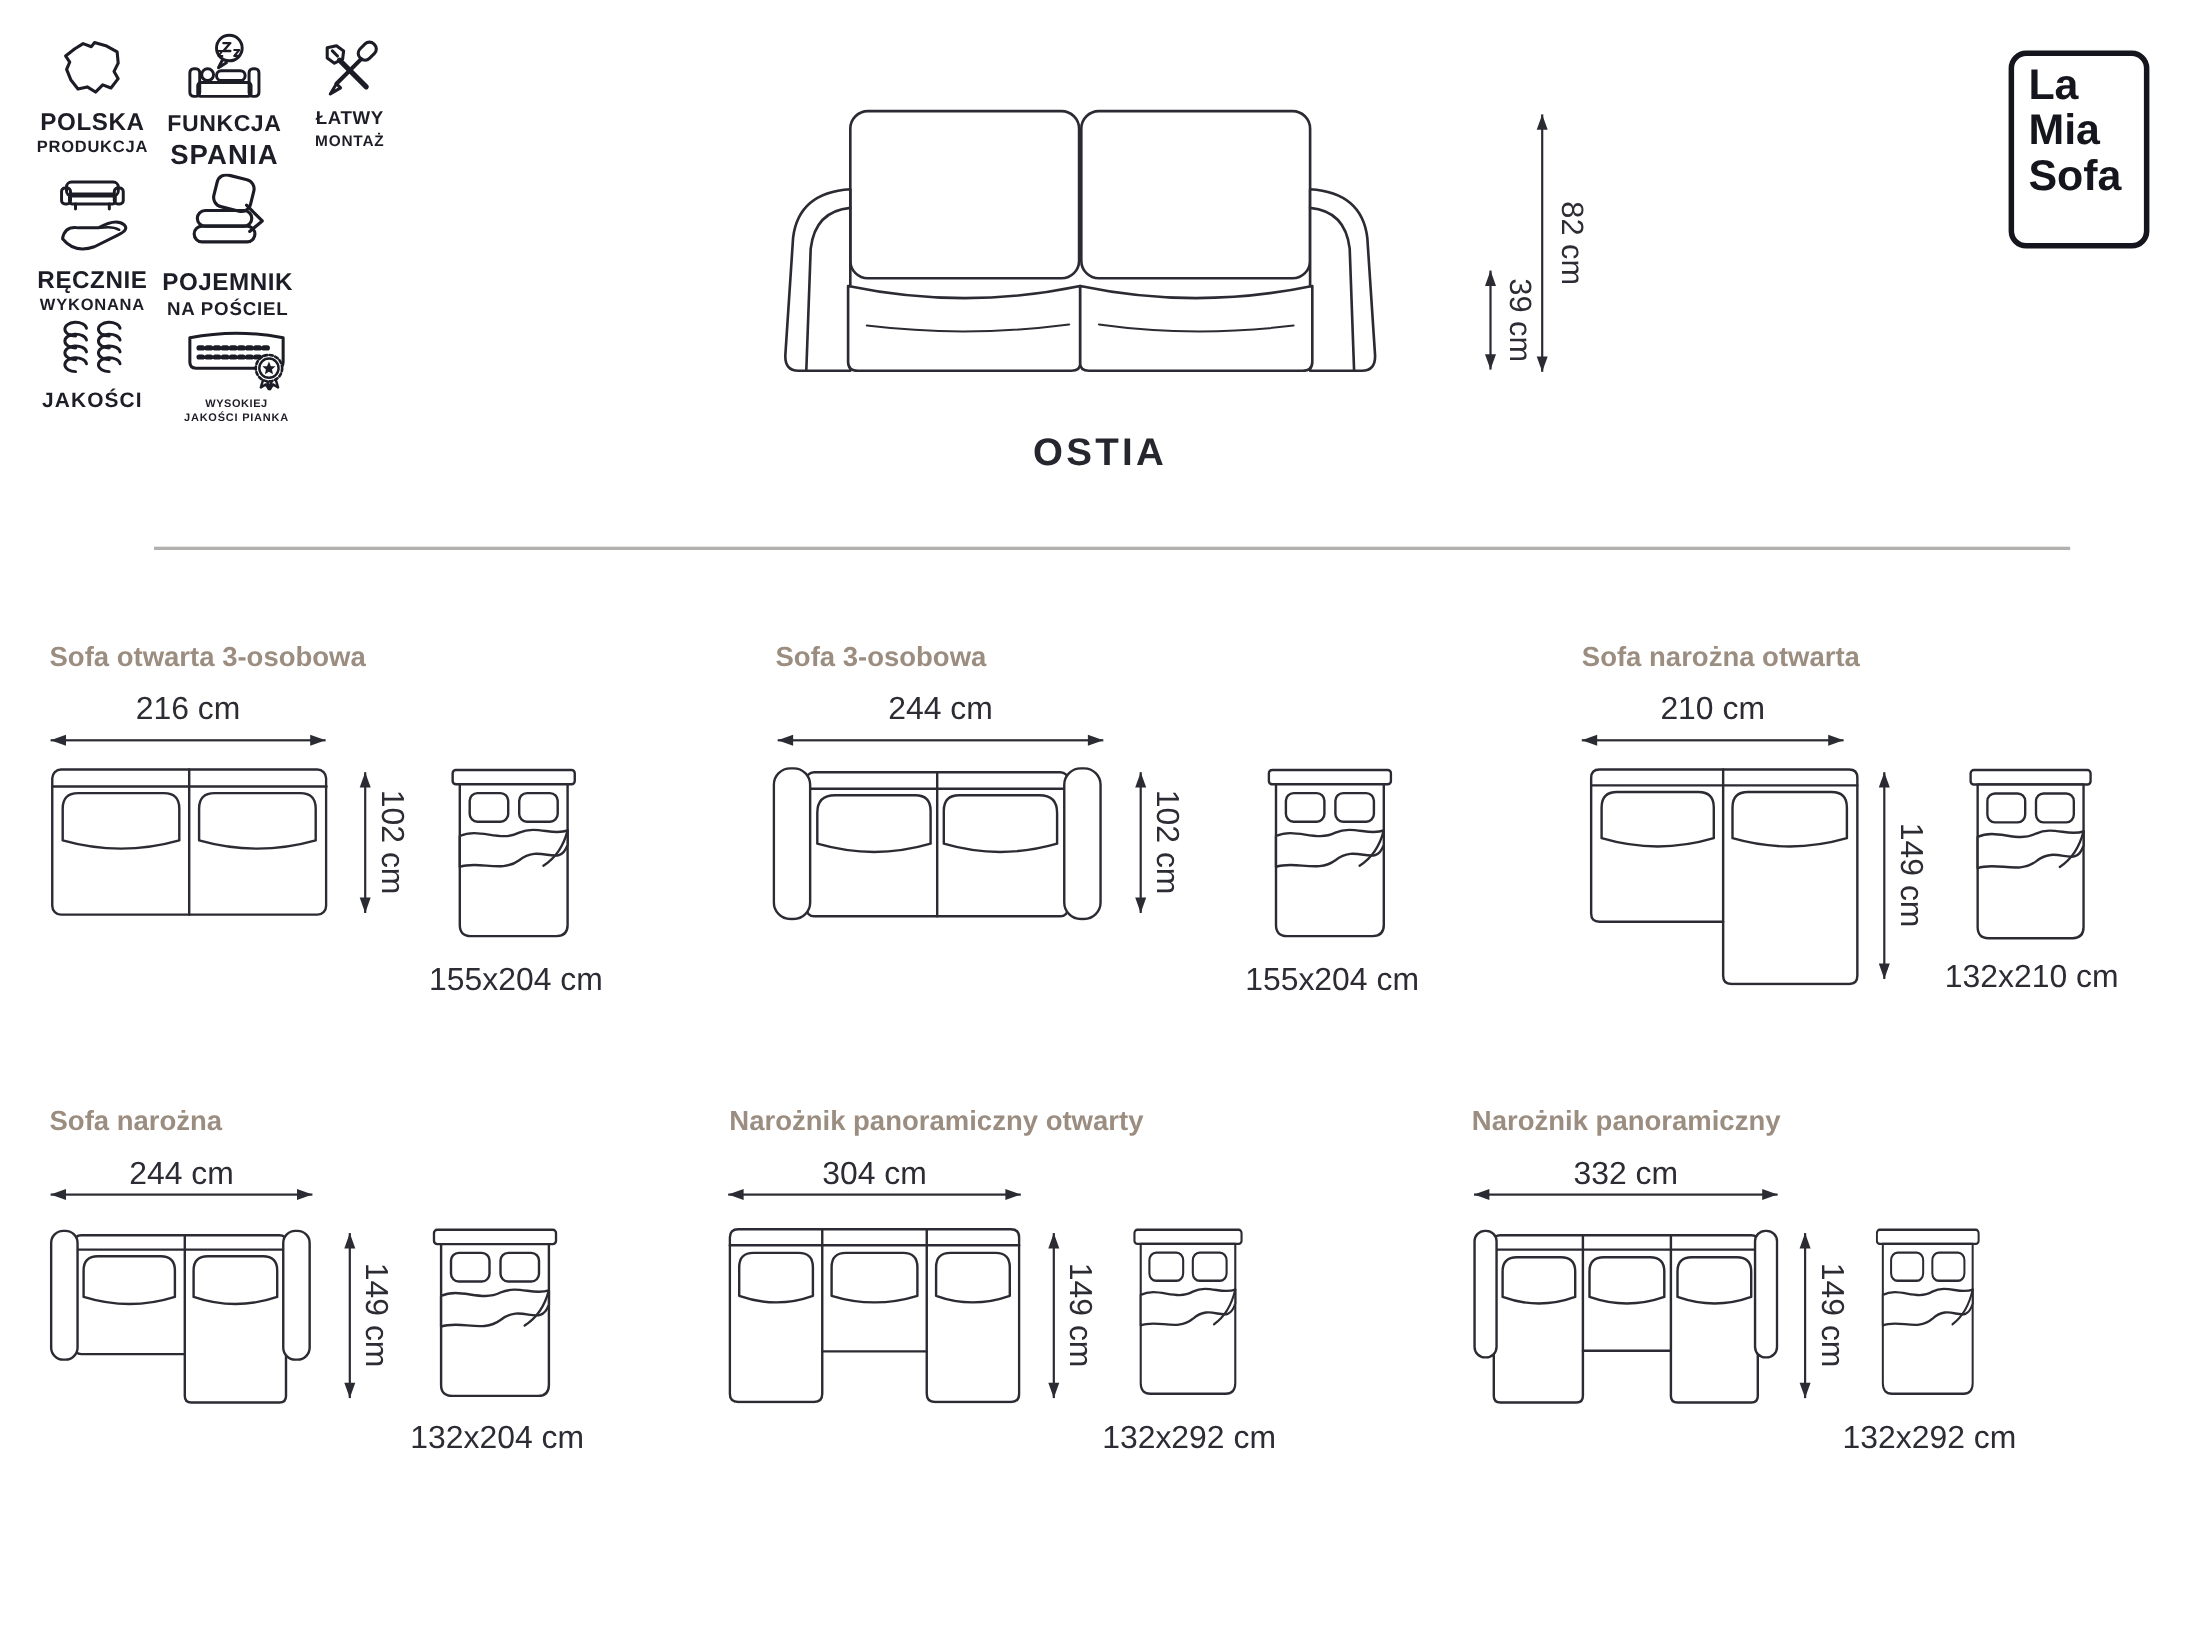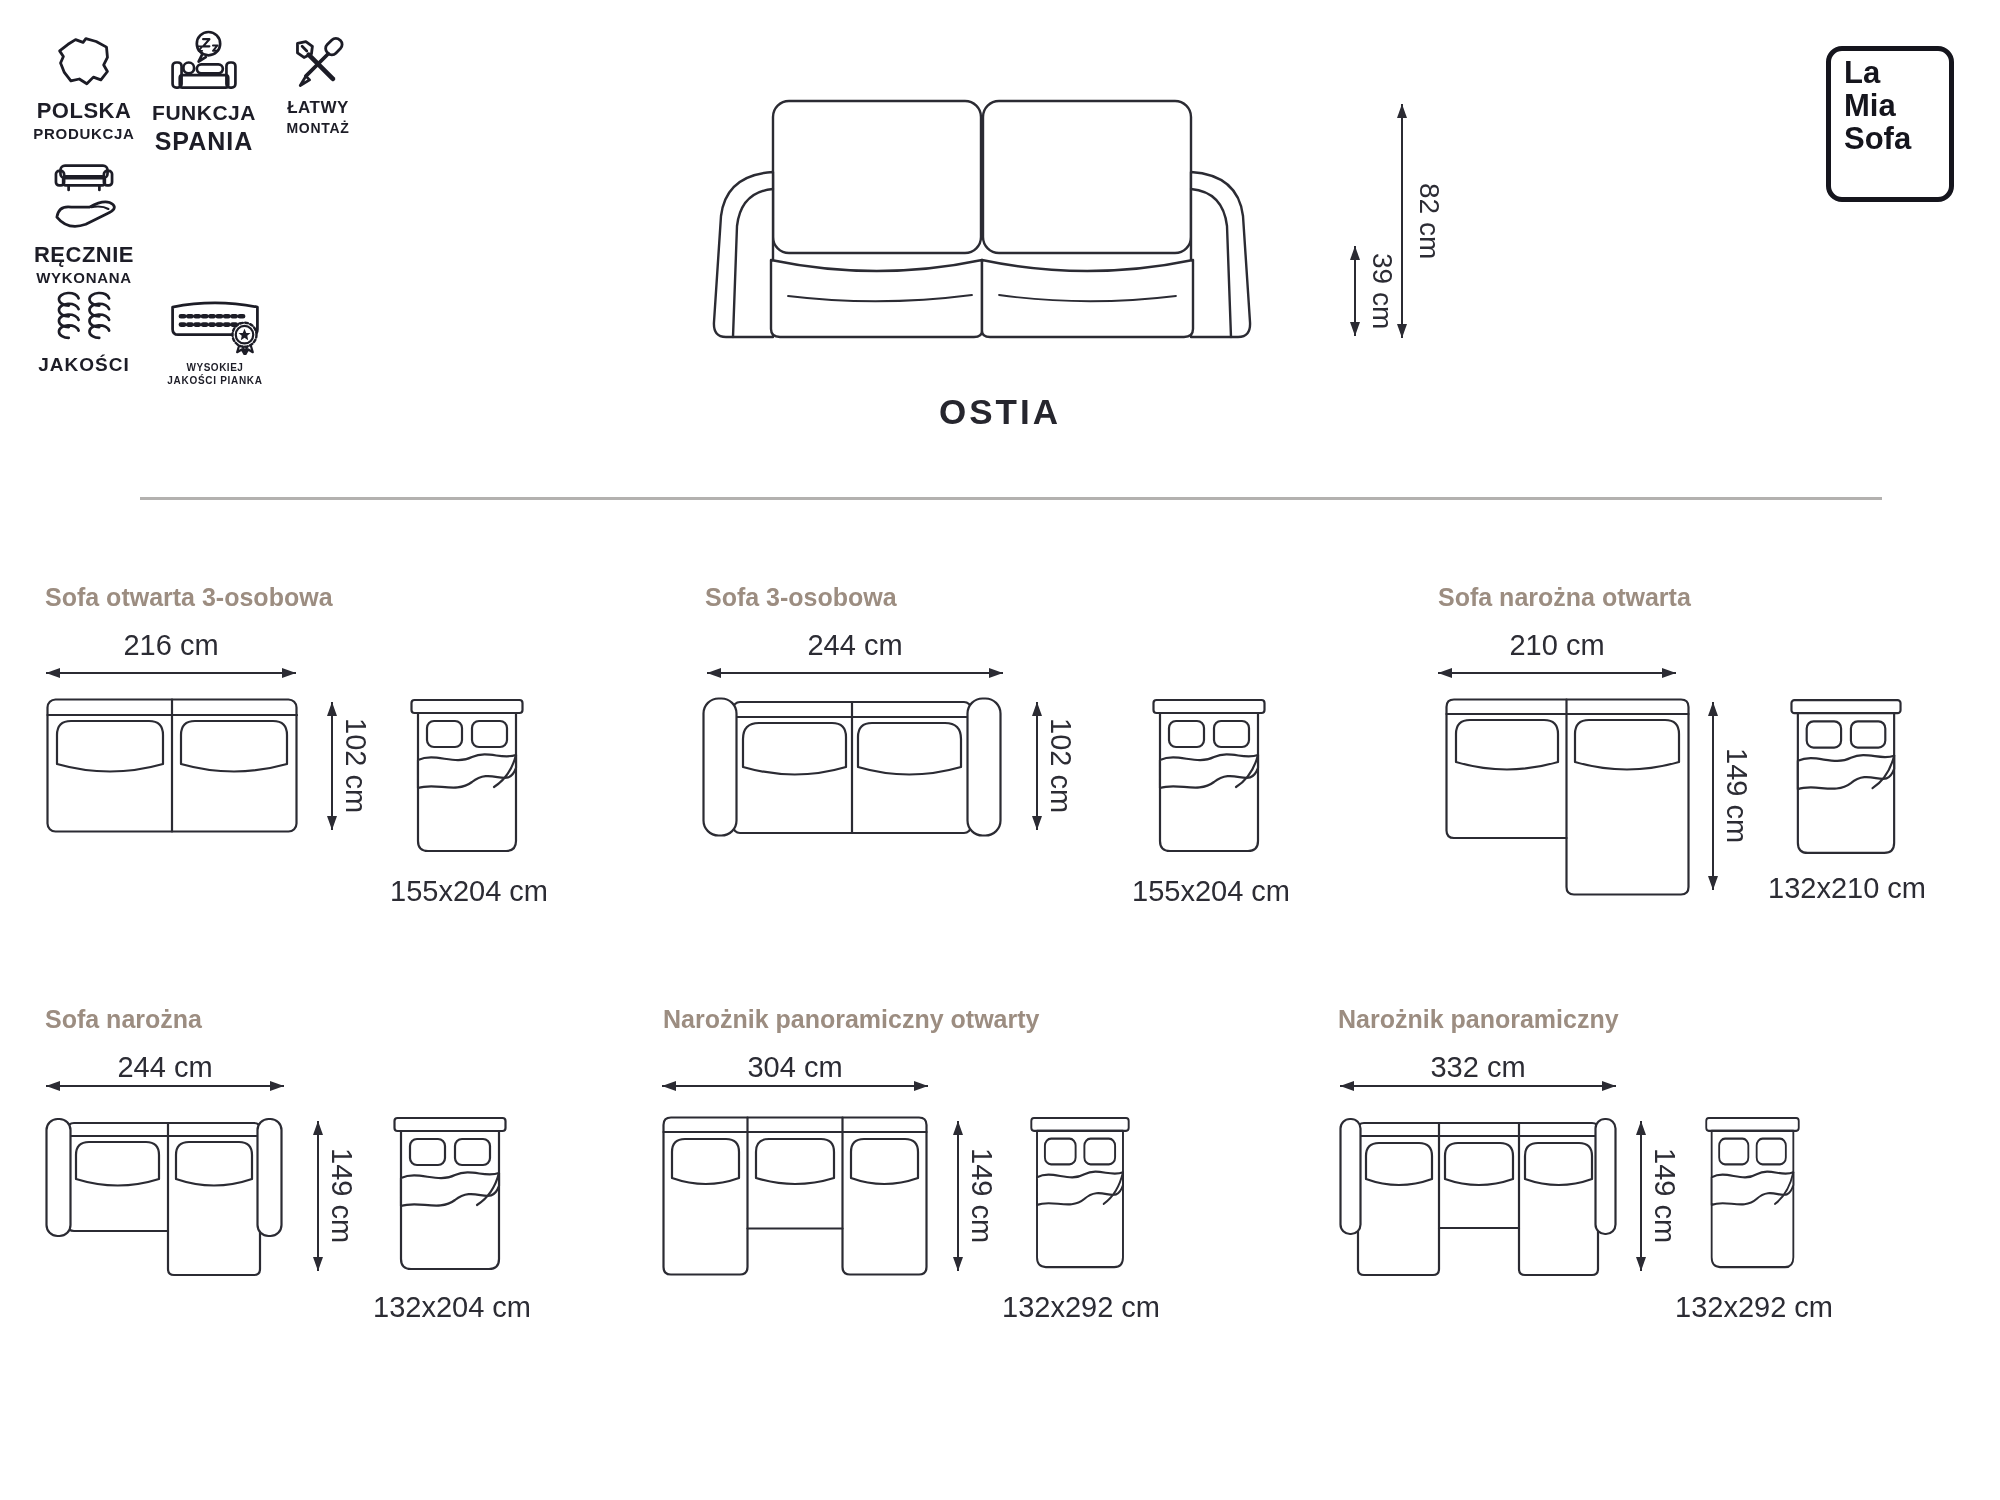--- a/index.html
+++ b/index.html
@@ -25,23 +25,23 @@
   #f6{left:28px;top:290px;width:112px;}
   #f6 .l1{font-size:19px;letter-spacing:1px;}
   #f7{left:148px;top:296px;width:134px;}
   #f7 .l1,#f7 .l2{font-size:10px;margin-top:1px;}
 
   
   .line{stroke:#2b2b33;stroke-width:2.2;fill:#ffffff;stroke-linejoin:round;stroke-linecap:round;}
   #hero-sofa{position:absolute;left:652px;top:92px;}
   #product-title{position:absolute;left:850px;top:392px;width:300px;text-align:center;
                  font-size:35px;font-weight:700;letter-spacing:3px;color:#26262e;}
-  #logo{position:absolute;left:1826px;top:46px;width:128px;height:156px;border:5px solid #15151d;
+  #logo{position:absolute;left:1826px;top:46px;width:128px;height:180px;border:5px solid #15151d;
         border-radius:16px;box-sizing:border-box;padding:6px 0 0 13px;
-        font-size:31px;line-height:1.06;font-weight:700;color:#15151d;}
+        font-size:39px;line-height:1.06;font-weight:700;color:#15151d;}
   #divider{position:absolute;left:140px;top:497px;width:1742px;height:3px;background:#b3b1af;}
 
   
   .harrow{position:absolute;height:0;border-top:2px solid #2b2b33;}
   .harrow::before{content:"";position:absolute;left:0;top:-6px;width:0;height:0;
     border-top:5px solid transparent;border-bottom:5px solid transparent;border-right:14px solid #2b2b33;}
   .harrow::after{content:"";position:absolute;right:0;top:-6px;width:0;height:0;
     border-top:5px solid transparent;border-bottom:5px solid transparent;border-left:14px solid #2b2b33;}
   .varrow{position:absolute;width:0;border-left:2px solid #2b2b33;}
   .varrow::before{content:"";position:absolute;top:0;left:-6px;width:0;height:0;
@@ -177,20 +177,30 @@
       <rect x="64" y="9" width="9" height="16" rx="3.5"></rect>
       <rect x="19" y="15" width="46" height="10" rx="3"></rect>
       <path d="M25,25 v5 M59,25 v5"></path>
       <path d="M12,60 Q14,47 28,49 L48,49 Q66,39 74,46 Q79,51 68,56 L44,68 Q24,75 12,60 Z"></path>
       <path d="M50,49 Q62,47 69,51" stroke-width="2.4"></path>
     </svg>
     <span class="l1">RĘCZNIE</span>
     <span class="l2">WYKONANA</span>
   </div>
 
+  <div class="feature" id="f5">
+    <svg class="ficon" viewBox="0 0 84 84" width="80" height="80">
+      <rect x="30" y="3" width="36" height="31" rx="9" transform="rotate(14 48 18)"></rect>
+      <path d="M60,30 L75,45 L63,55"></path>
+      <rect x="13" y="35" width="52" height="15" rx="7.5"></rect>
+      <rect x="10" y="50" width="58" height="15" rx="7.5"></rect>
+    </svg>
+    <span class="l1">POJEMNIK</span>
+    <span class="l2">NA POŚCIEL</span>
+  </div>
 
   <div class="feature" id="f6">
     <svg class="ficon" viewBox="0 0 78 64" width="70" height="58">
       <path d="M33,9 a11,7 0 1 0 -11,8 M33,21 a11,7 0 1 0 -11,8 M33,33 a11,7 0 1 0 -11,8 M33,45 a11,7 0 1 0 -11,8"></path>
       <path d="M67,9 a11,7 0 1 0 -11,8 M67,21 a11,7 0 1 0 -11,8 M67,33 a11,7 0 1 0 -11,8 M67,45 a11,7 0 1 0 -11,8"></path>
     </svg>
     <span class="l1">JAKOŚCI</span>
     <span class="l2"></span>
   </div>
 

